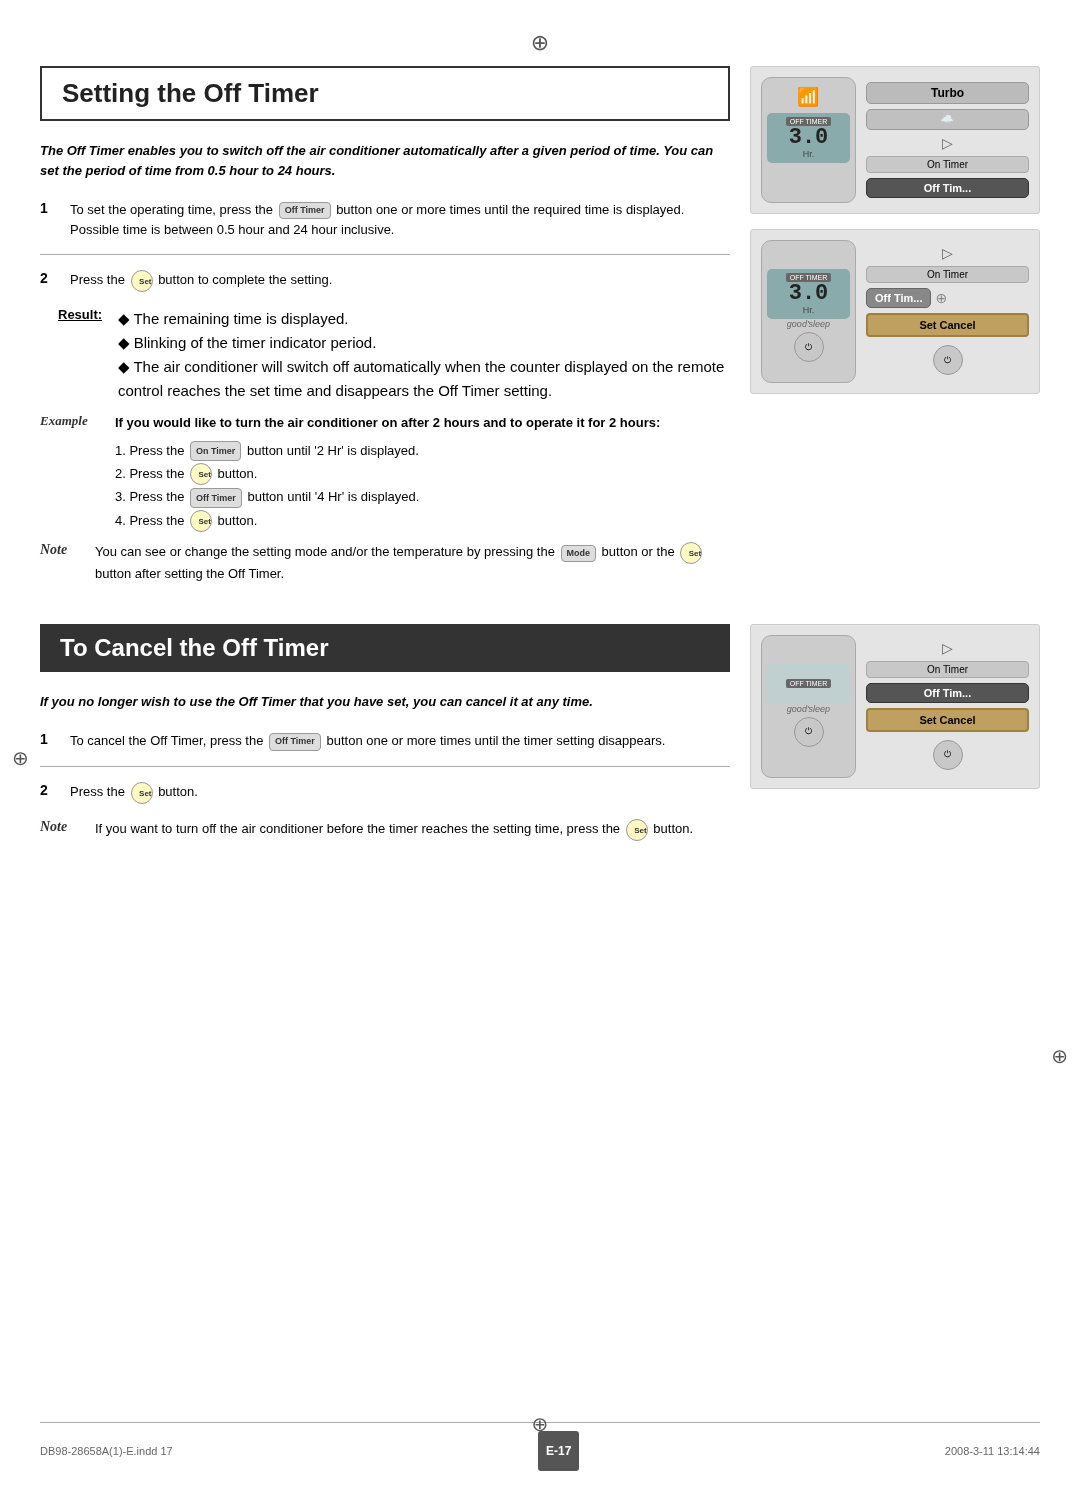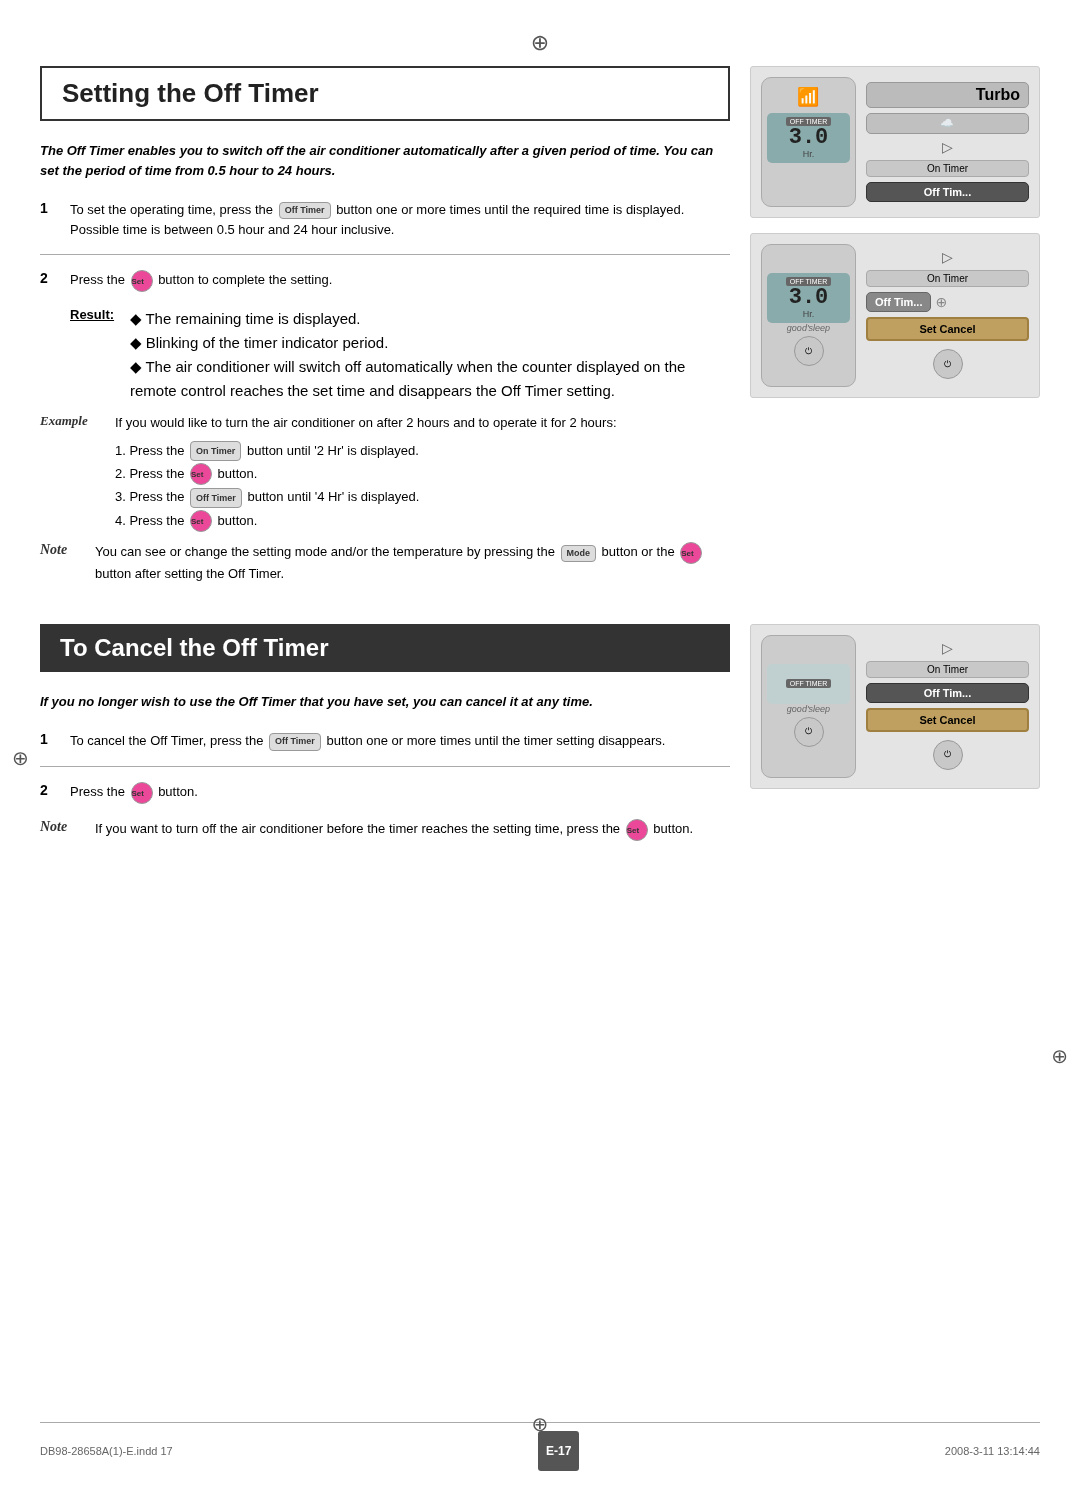--- a/index.html
+++ b/index.html
@@ -87,21 +87,21 @@
     .divider {
       border: none;
       border-top: 1px solid #aaa;
       margin: 15px 0;
     }
 
     
     .result-block {
       display: flex;
       gap: 10px;
-      margin-left: 30px;
+      margin-left: 18px;
       margin-bottom: 10px;
       justify-content: flex-end;
     }
     .result-label {
       font-size: 13px;
       font-weight: bold;
       text-decoration: underline;
       min-width: 50px;
     }
     .result-items {
@@ -125,21 +125,21 @@
       font-weight: bold;
       min-width: 65px;
       color: #333;
       font-family: Georgia, serif;
     }
     .example-content {
       font-size: 13px;
       line-height: 1.5;
     }
     .example-content strong {
-      font-weight: normal;
+      font-weight: bold;
     }
     .example-steps {
       margin-top: 6px;
       font-size: 13px;
       line-height: 1.8;
     }
 
     
     .note-block {
       display: flex;
@@ -156,26 +156,26 @@
       font-family: Georgia, serif;
     }
     .note-content {
       font-size: 13px;
       line-height: 1.5;
     }
 
     
     .btn-inline {
       display: inline-block;
-      background: #ec4899;
+      background: #fef9c3;
       border-radius: 50%;
       width: 22px;
       height: 22px;
       font-size: 8px;
-      text-align: left;
+      text-align: right;
       line-height: 22px;
       vertical-align: middle;
       border: 1px solid #999;
       margin: 0 2px;
       font-weight: bold;
       color: #333;
     }
     .btn-inline-rect {
       display: inline-block;
       background: #ddd;
@@ -308,24 +308,24 @@
       border-radius: 5px;
       padding: 3px 8px;
       font-size: 11px;
       text-align: center;
       cursor: pointer;
     }
     .rp-btn-turbo {
       background: #bbb;
       border: 1px solid #999;
       border-radius: 5px;
-      padding: 3px 8px;
-      font-size: 16px;
-      font-weight: bold;
-      text-align: right;
+      padding: 3px 16px;
+      font-size: 12px;
+      font-weight: bold;
+      text-align: center;
     }
     .rp-btn-offtimer {
       background: #888;
       color: #fff;
       border: 1px solid #666;
       border-radius: 5px;
       padding: 3px 8px;
       font-size: 11px;
       font-weight: bold;
       text-align: center;

